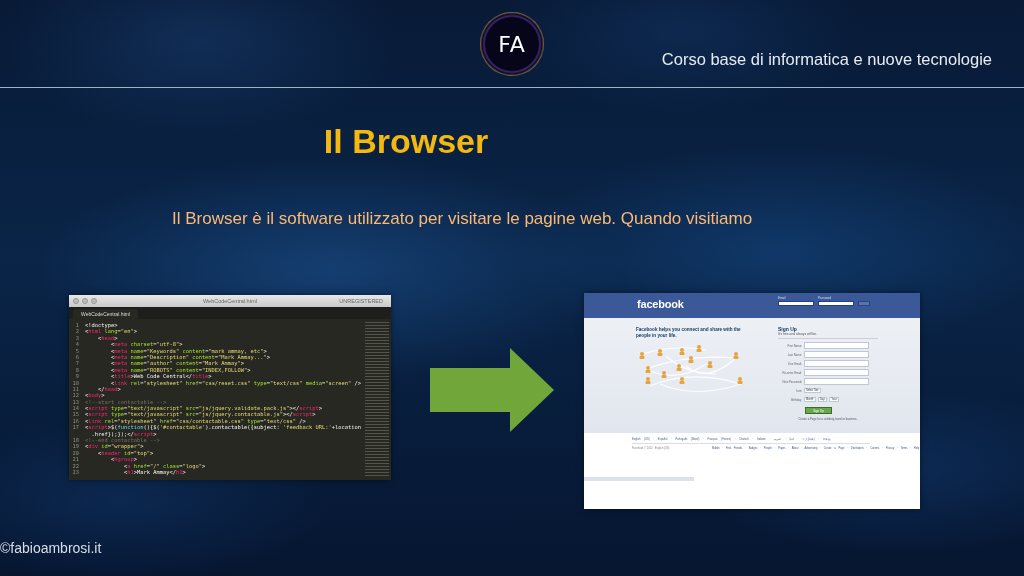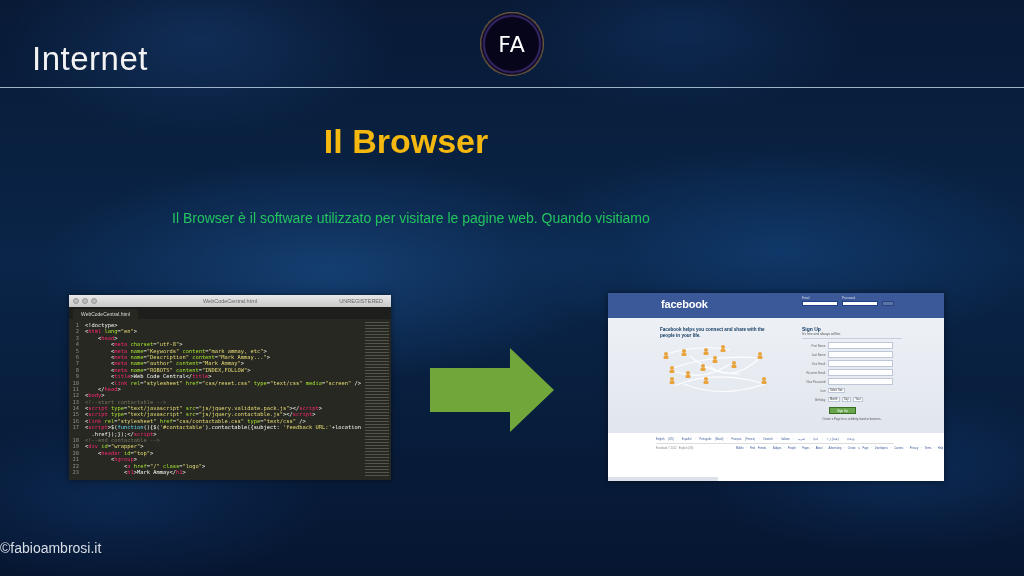--- a/index.html
+++ b/index.html
@@ -38,21 +38,21 @@
   .logo-text {
     color: #ffffff; font-size: 22px; font-family: "DejaVu Sans", sans-serif;
     letter-spacing: 1px; font-weight: normal;
   }
   .slide-title {
     position: absolute; left: 0; width: 812px; top: 122px; text-align: center;
     font-size: 34px; font-weight: bold; color: #f5b80f;
   }
   .body-text {
     position: absolute; left: 172px; top: 205px; width: 700px;
-    font-size: 14px; line-height: 27px; color: #22c55e;
+    font-size: 17px; line-height: 27px; color: #fdba74;
   }
   
   .editor {
     position: absolute; left: 69px; top: 295px; width: 322px; height: 185px;
     background: #272822; overflow: hidden;
     box-shadow: 0 0 6px rgba(0,0,0,0.5);
   }
   .editor-titlebar {
     height: 12px; background: linear-gradient(#e8e8e8, #c9c9c9);
     position: relative; font-size: 5.5px; color: #666;
@@ -82,21 +82,21 @@
   .minimap {
     position: absolute; right: 2px; top: 27px; width: 24px; height: 155px;
     background:
       repeating-linear-gradient(180deg, rgba(200,200,180,0.35) 0 1px, transparent 1px 3px);
     opacity: 0.8;
   }
   
   .arrow { position: absolute; left: 430px; top: 348px; }
   
   .fb {
-    position: absolute; left: 608px; top: 293px; width: 336px; height: 188px;
+    position: absolute; left: 584px; top: 293px; width: 336px; height: 216px;
     background: #ffffff; overflow: hidden;
     box-shadow: 0 0 6px rgba(0,0,0,0.5);
   }
   .fb-bar { height: 25px; background: #3b5998; position: relative; }
   .fb-logo {
     position: absolute; left: 53px; top: 5px; color: #fff;
     font-weight: bold; font-size: 11px; letter-spacing: -0.2px;
   }
   .fb-login-lbl { position: absolute; top: 3px; font-size: 3px; color: #d8dfea; }
   .fb-login-input { position: absolute; top: 8px; height: 5px; background: #fff; border: 0.5px solid #1d4088; }
@@ -129,24 +129,24 @@
   .fb-status { position: absolute; left: 0; bottom: 0; width: 110px; height: 4px; background: #dde2ea; font-size: 2.4px; color: #777; padding-left: 2px; }
   .footer-text {
     position: absolute; left: 0; width: 1024px; top: 540px; text-align: left;
     font-size: 14px; color: #d9dee6;
   }
 </style>
 </head>
 <body>
 
 <div class="header">
-  <div class="header-title">Internet</div>
   <div class="logo">
     <span class="logo-text">FA</span>
   </div>
+  <div class="header-subtitle">Corso base di informatica e nuove tecnologie</div>
 </div>
 
 <div class="slide-title">Il Browser</div>
 
 <div class="body-text">
   <div>Il Browser è il software utilizzato per visitare le pagine web. Quando visitiamo</div>
 </div>
 
 <div class="editor">
   <div class="editor-titlebar">

